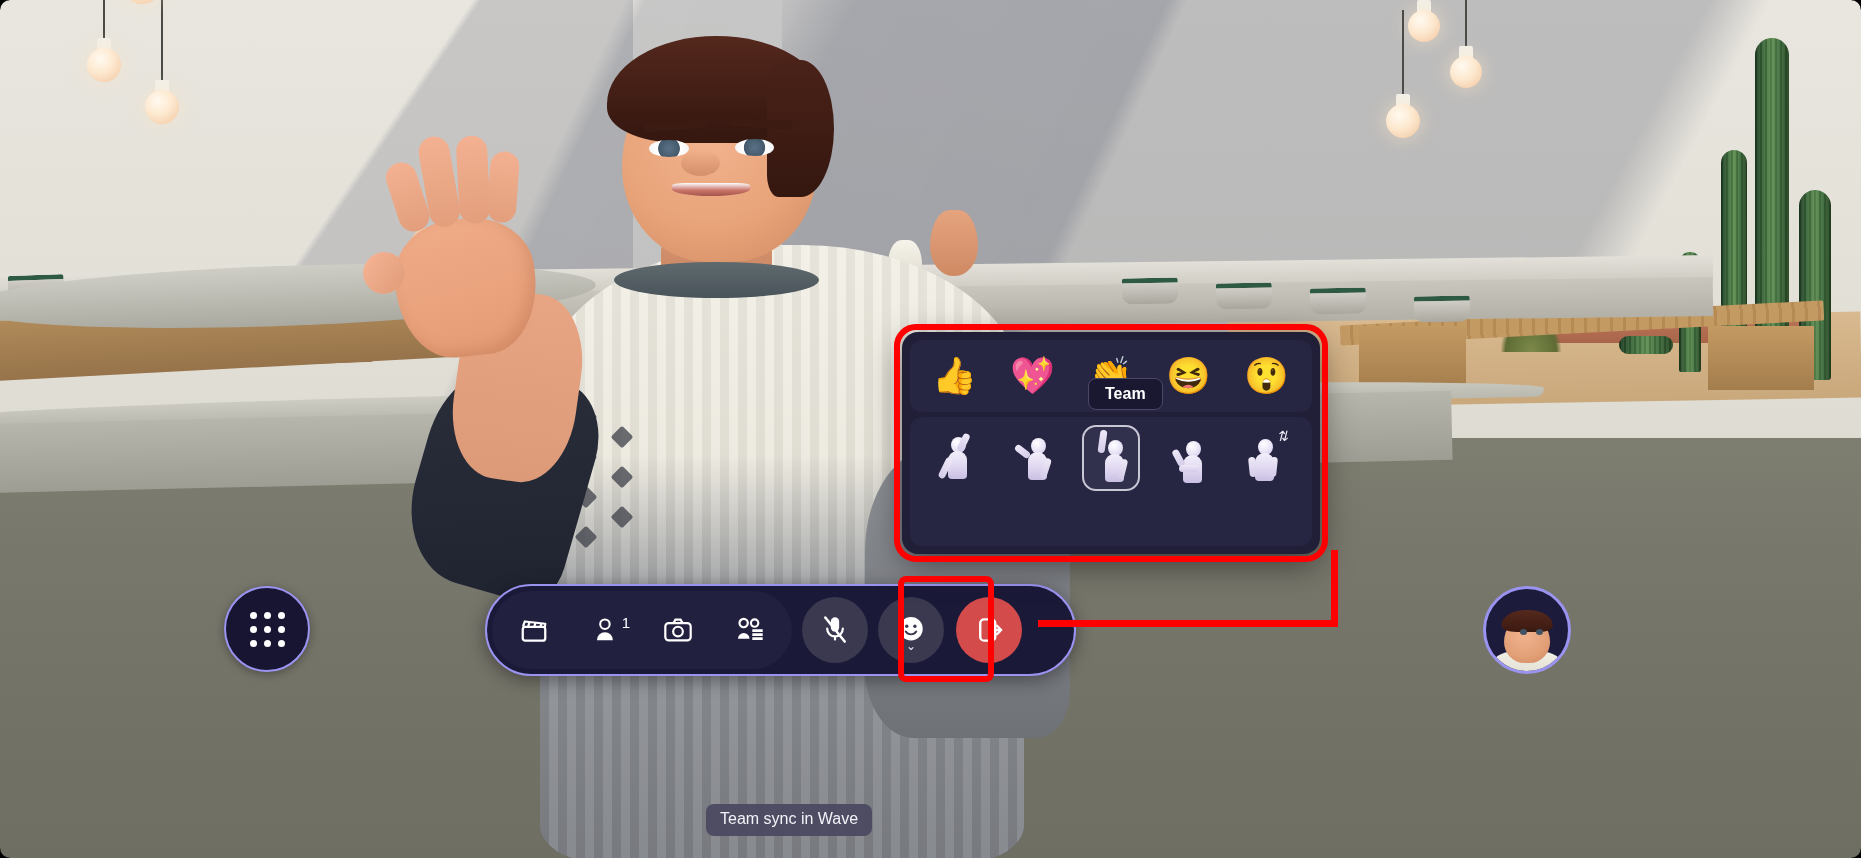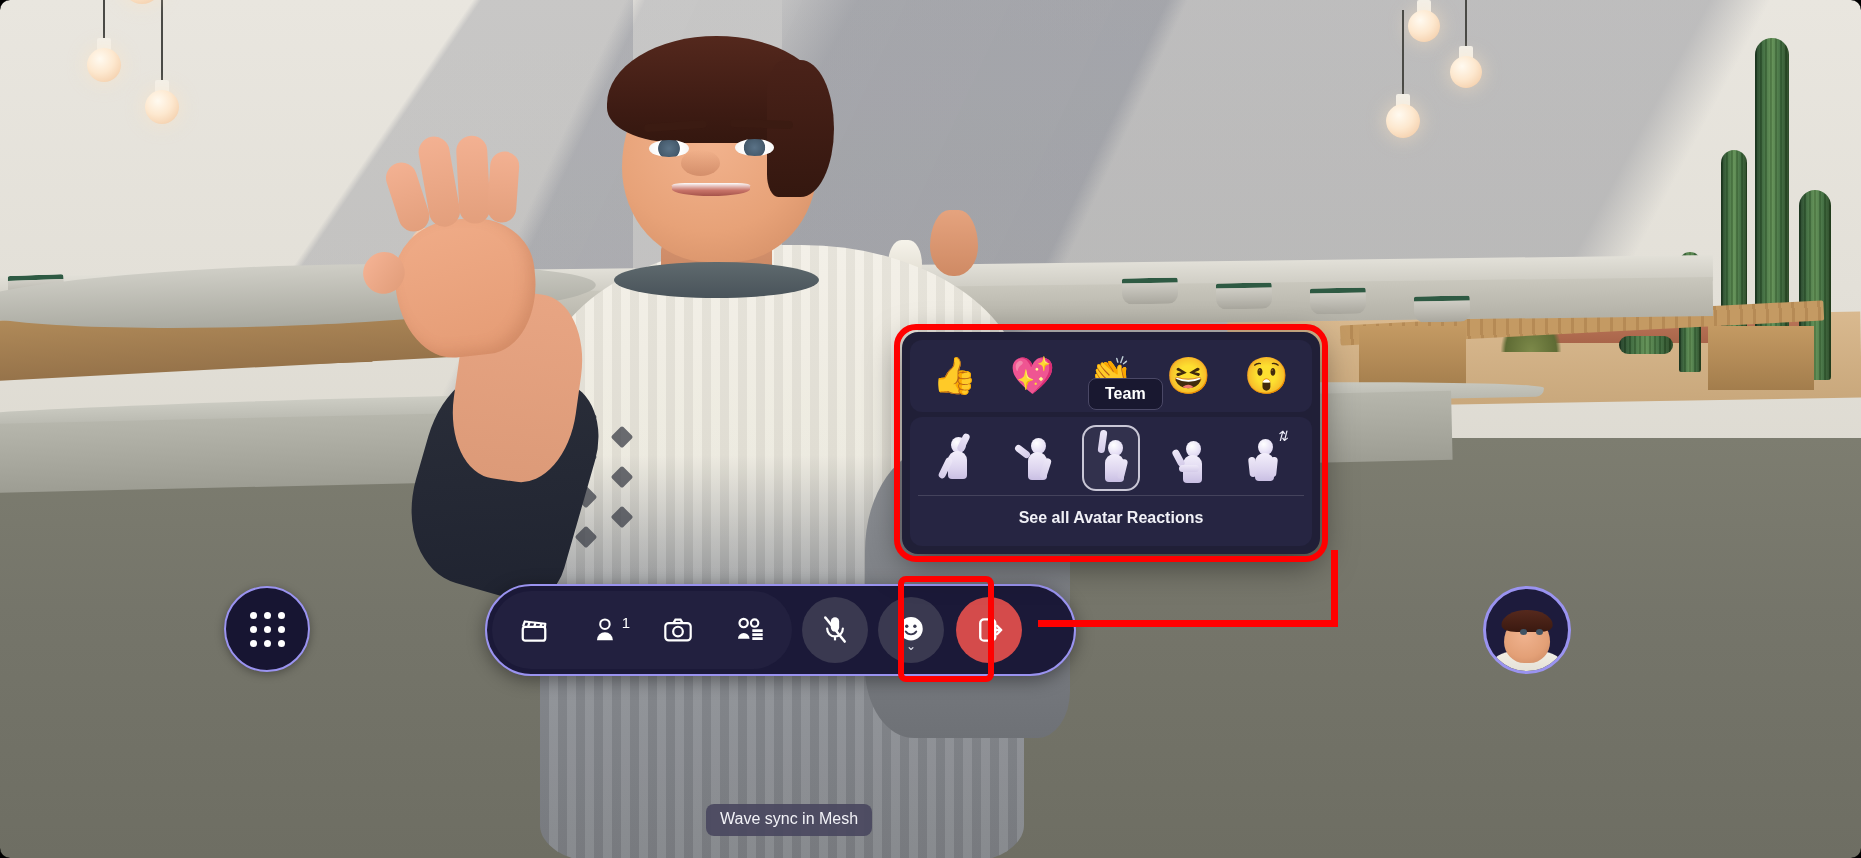--- a/index.html
+++ b/index.html
@@ -653,21 +653,21 @@
 
   <div class="self-view">
     <div class="sv-body"></div>
     <div class="sv-collar"></div>
     <div class="sv-face"></div>
     <div class="sv-hair"></div>
     <div class="sv-eye" style="left:34px; top:40px;"></div>
     <div class="sv-eye" style="left:50px; top:40px;"></div>
   </div>
 
-  <div class="tooltip-bottom">Wave sync in Mesh</div>
+  <div class="tooltip-bottom">Team sync in Wave</div>
 
   <div class="reactions-panel">
 
     <div class="emoji-row">
       <div class="emoji-btn">
         <span>👍</span>
       </div>
       <div class="emoji-btn">
         <span>💖</span>
       </div>
@@ -727,21 +727,20 @@
             <i class="head" style="left:11px; top:8px;"></i>
             <i class="torso" style="left:8px; top:22px;"></i>
             <i class="arm" style="left:2px;  top:26px; height:20px; transform:rotate(-6deg);"></i>
             <i class="arm" style="left:23px; top:26px; height:20px; transform:rotate(6deg);"></i>
             <i class="badge">⇅</i>
           </span>
         </div>
 
       </div>
 
-      <div class="see-all">See all Avatar Reactions</div>
     </div>
   </div>
 
   <div class="anno-box anno-panel"></div>
   <div class="anno-box anno-smiley"></div>
   <div class="anno-line" style="left:1038px; top:620px; width:300px; height:7px;"></div>
   <div class="anno-line" style="left:1331px; top:550px; width:7px; height:77px;"></div>
 
   <div class="edge"></div>
 </div>

